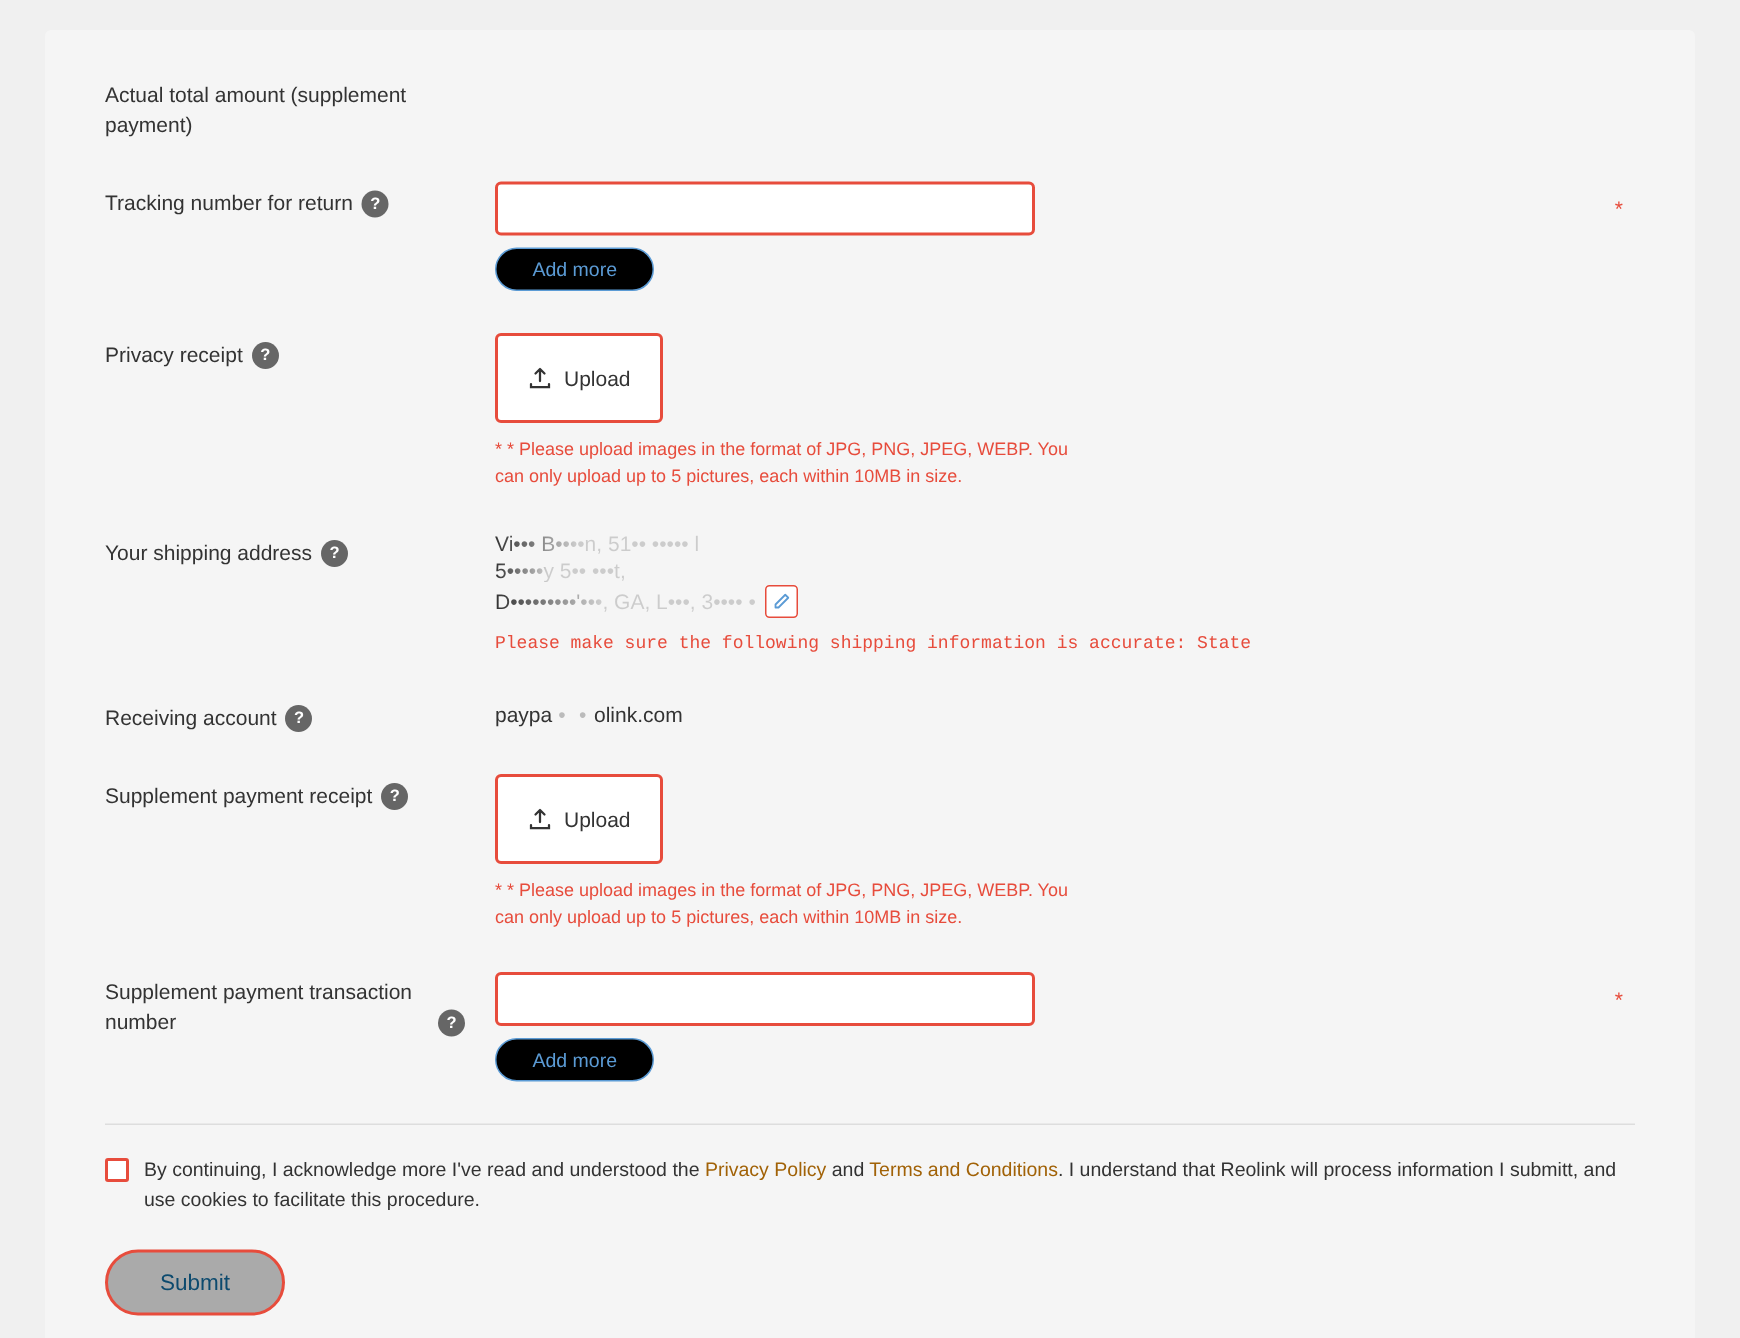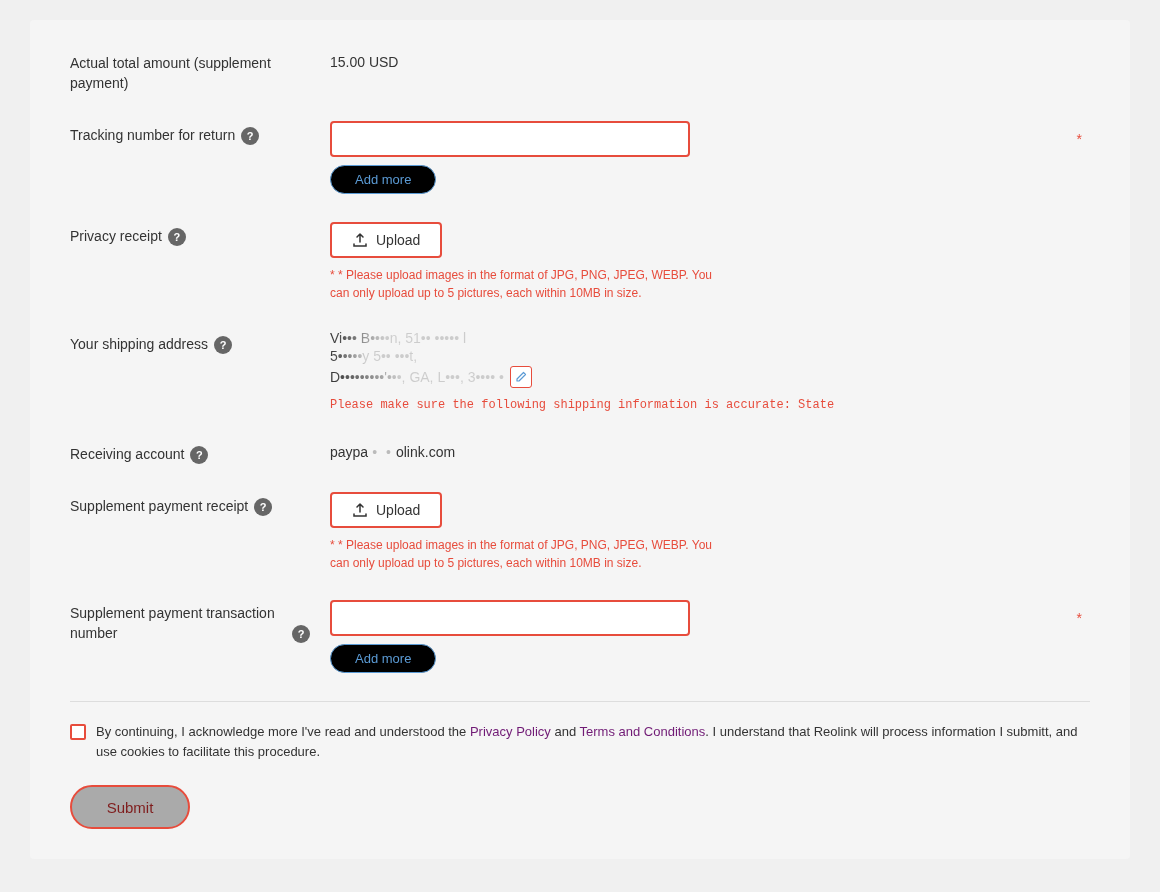--- a/index.html
+++ b/index.html
@@ -101,21 +101,21 @@
       font-size: 13px;
       cursor: pointer;
       width: fit-content;
     }
     .upload-btn {
       display: inline-flex;
       align-items: center;
       gap: 8px;
       border: 1px solid #ccc;
       background: white;
-      padding: 8px 20px;
+      padding: 20px 20px;
       border-radius: 4px;
       cursor: pointer;
       font-size: 14px;
       color: #333;
       width: fit-content;
     }
     .upload-btn-highlighted {
       border: 2px solid #e74c3c;
     }
     .upload-icon-svg {
@@ -191,31 +191,31 @@
       margin-top: 2px;
       cursor: pointer;
     }
     .checkbox-label {
       font-size: 13px;
       color: #333;
       line-height: 1.5;
       max-width: 1050px;
     }
     .checkbox-label a {
-      color: #701a75;
+      color: #a16207;
       text-decoration: none;
     }
     .submit-btn {
       display: inline-flex;
       align-items: center;
       justify-content: center;
       width: 120px;
       height: 44px;
       background: #aaa;
-      color: #7f1d1d;
+      color: #0c4a6e;
       border: 2px solid #e74c3c;
       border-radius: 22px;
       font-size: 15px;
       cursor: pointer;
     }
     .receiving-account-value {
       font-size: 14px;
       color: #333;
       padding-top: 4px;
       display: flex;
@@ -229,23 +229,20 @@
   </style>
 </head>
 <body>
 
 <div class="main-container">
 
   
   <div class="form-row">
     <div class="label-col">
       <span class="label-text">Actual total amount (supplement payment)</span>
-    </div>
-    <div class="field-col">
-      <span class="value-text">15.00 USD</span>
     </div>
   </div>
 
   
   <div class="form-row">
     <div class="label-col">
       <span class="label-text">Tracking number for return</span>
       <span class="help-icon">?</span>
     </div>
     <div class="field-col">

